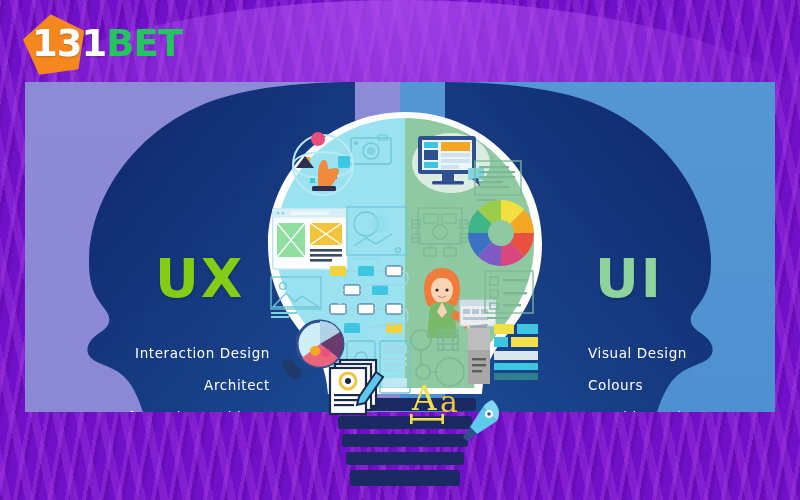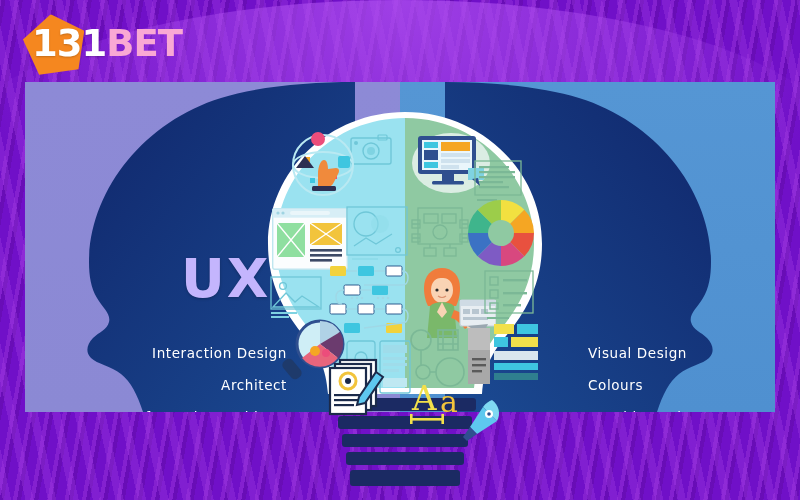--- a/index.html
+++ b/index.html
@@ -55,47 +55,47 @@
   .head svg{display:block;height:100%;width:100%;}
   .head-left{left:0;width:330px;}
   .head-right{right:0;width:330px;}
 
   
   .big-label{
     position:absolute;font-size:54px;letter-spacing:2px;font-weight:bold;
     font-family:"DejaVu Sans", sans-serif;
     text-shadow:0 1px 3px rgba(0,0,0,.25);
   }
-  #ux-label{left:156px;top:165px;color:#c4b5fd;}
+  #ux-label{left:130px;top:165px;color:#84cc16;}
   #ui-label{left:570px;top:165px;color:#8fd39c;}
 
   .term-list{position:absolute;font-size:13.5px;color:#ffffff;
     line-height:32px;letter-spacing:.6px;}
-  #ux-list{left:0;top:255px;width:245px;text-align:right;padding-left:17px;}
+  #ux-list{left:0;top:255px;width:245px;text-align:right;}
   #ui-list{left:563px;top:255px;width:245px;text-align:left;}
   .term{display:block;white-space:nowrap;}
 
   
   .bulb{position:absolute;left:262px;top:112px;width:286px;height:388px;}
   .bulb-svg{position:absolute;left:0;top:0;}
   .bulb-icons{position:absolute;left:0;top:0;width:286px;height:300px;}
   .ic{position:absolute;}
 
   
   .logo{position:absolute;left:24px;top:14px;height:58px;display:flex;align-items:center;}
   .logo .pent{
     position:absolute;left:0;top:0;width:62px;height:62px;
     background:#f5871f;
     clip-path:polygon(50% 0%,100% 34%,82% 94%,18% 94%,0% 34%);
     transform:rotate(-8deg);
   }
   .logo .txt{position:relative;z-index:2;font-size:37px;font-weight:bold;
     font-family:"DejaVu Sans", sans-serif;letter-spacing:-1px;margin-left:8px;}
   .logo .t188{color:#ffffff;text-shadow:0 1px 2px rgba(0,0,0,.2);}
-  .logo .tbet{color:#f9a8d4;}
+  .logo .tbet{color:#22c55e;}
 </style>
 </head>
 <body>
 
 <div id="stage">
 
   <div class="backdrop">
     <div class="rays"></div>
     <div class="rays2"></div>
     <div class="glow"></div>
@@ -141,20 +141,21 @@
           C270,270 268,262 262,256
           C256,250 248,248 246,240
           C244,232 252,226 258,216
           C264,206 266,194 266,180
           C266,110 212,40 134,16
           C100,5 48,0 0,0 Z"></path>
       </svg>
     </div>
 
     <div class="big-label" id="ux-label">UX</div>
+    <div class="big-label" id="ui-label">UI</div>
 
     <div class="term-list" id="ux-list">
       <span class="term">Interaction Design</span>
       <span class="term">Architect</span>
       <span class="term">Information Architect</span>
 
     </div>
     <div class="term-list" id="ui-list">
       <span class="term">Visual Design</span>
       <span class="term">Colours</span>

